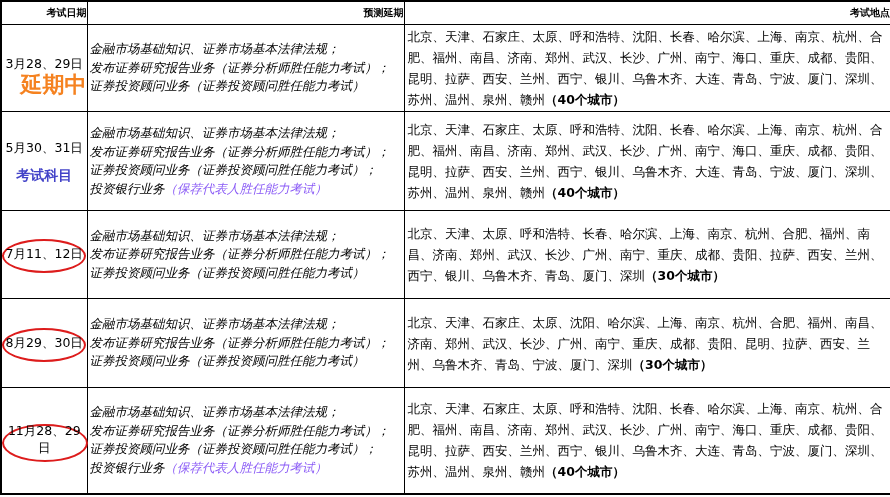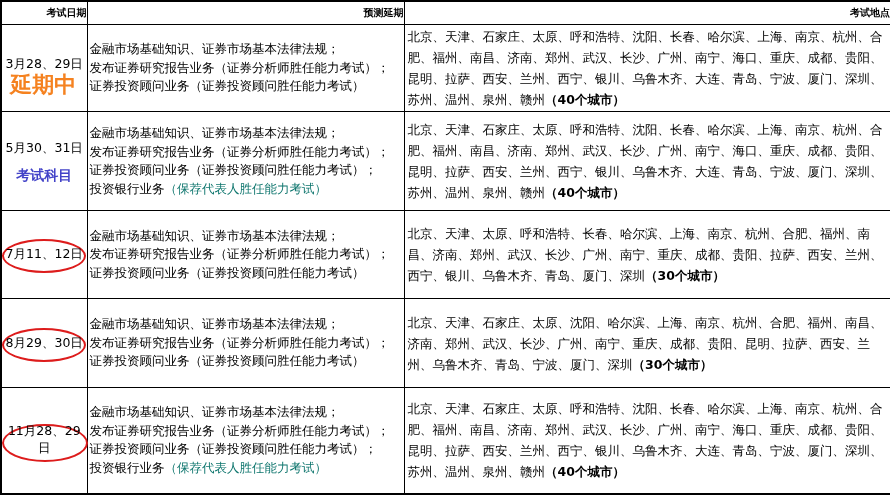--- a/index.html
+++ b/index.html
@@ -4,24 +4,24 @@
   <style>
     html, body { margin: 0; padding: 0; background: #ffffff; }
     body { width: 890px; height: 497px; overflow: hidden; position: relative; font-family: "DejaVu Sans", sans-serif; }
     table.schedule { position: absolute; left: 0; top: 0; width: 890px; border-collapse: collapse; table-layout: fixed; }
     table.schedule td, table.schedule th { border: 1px solid #000; padding: 0; vertical-align: middle; }
     table.schedule { border-top: 2px solid #000; border-left: 2px solid #000; border-right: 2px solid #000; border-bottom: 2px solid #000; }
     th { font-size: 10px; font-weight: bold; height: 22px; text-align: right; color: #000; }
     td.date { text-align: center; font-size: 12.5px; color: #000; position: relative; }
     td.subj { font-size: 12.5px; line-height: 18.5px; padding-left: 2px !important; color: #000; }
     td.loc { font-size: 12.5px; line-height: 21px; padding-left: 3px !important; padding-right: 2px !important; color: #000; word-break: break-all; }
-    .line { display: block; white-space: nowrap; }
-    .red { color: #0f766e; }
+    .line { display: block; white-space: nowrap; font-style: italic; }
+    .red { color: #8b5cf6; }
     .bold { font-weight: bold; }
-    .status-orange { display: block; font-size: 22px; font-weight: bold; color: #f58220; line-height: 24px; text-align: center; margin-left: -2px; letter-spacing: 0px; }
+    .status-orange { display: block; font-size: 22px; font-weight: bold; color: #f58220; line-height: 24px; text-align: right; margin-left: -2px; letter-spacing: 0px; }
     .status-blue { display: block; font-size: 14px; font-weight: bold; color: #4343c8; line-height: 20px; margin-top: 8px; }
     .date-text { display: inline-block; position: relative; z-index: 2; }
     .circle { position: absolute; border: 2px solid #dd1c1c; border-radius: 50%; z-index: 1; pointer-events: none; }
   </style>
 </head>
 <body>
 
 <table class="schedule">
   <colgroup>
     <col style="width:86px">

